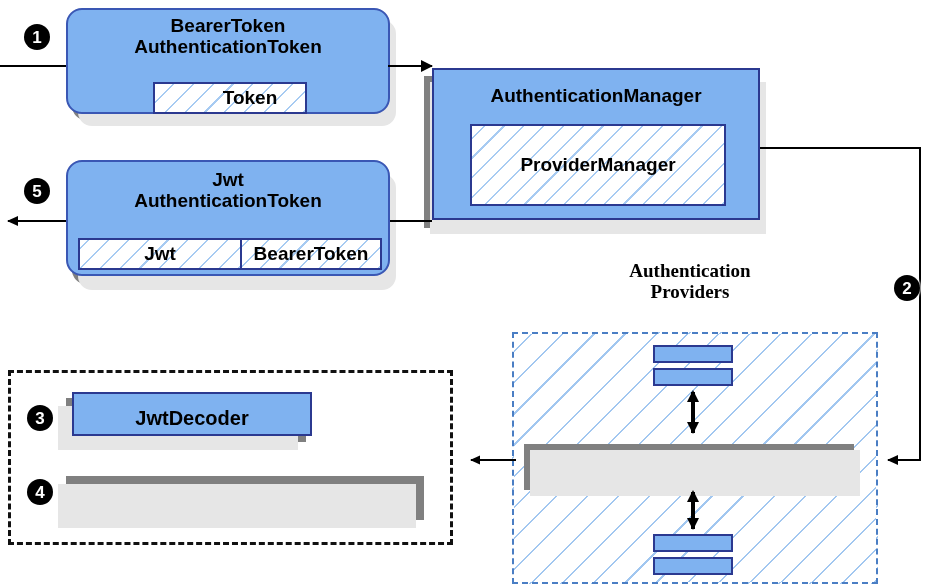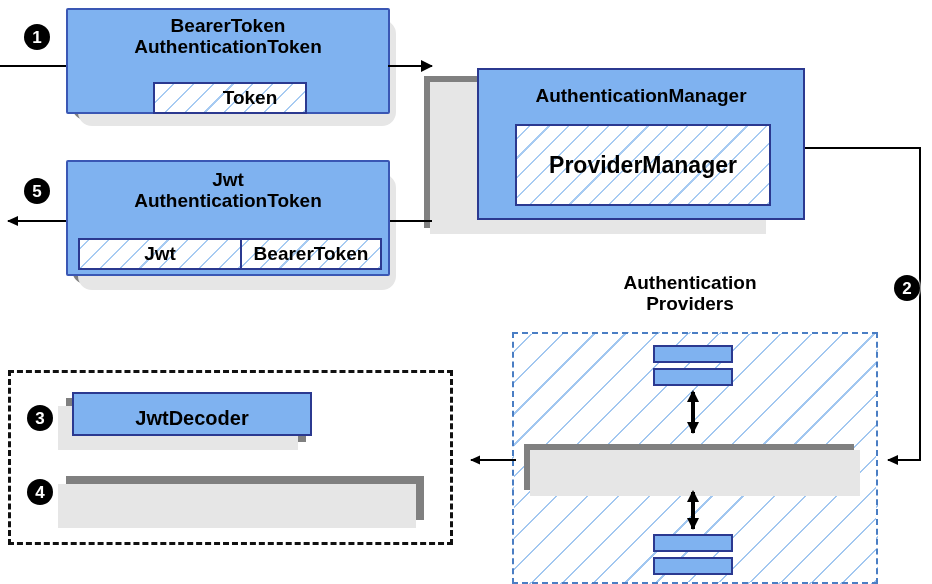--- a/index.html
+++ b/index.html
@@ -16,21 +16,21 @@
   
   .bluebox{
     background:#7fb2f0;
     border:2px solid #2b3990;
     box-sizing:border-box;
     display:flex;
     flex-direction:column;
     align-items:center;
     z-index:5;
   }
-  .bluebox.round{border-radius:2px;border-color:#3a57b4;}
+  .bluebox.round{border-radius:16px;border-color:#3a57b4;}
   .boxtitle{
     font-weight:bold;
     font-size:19px;
     line-height:1.08;
     text-align:center;
     color:#000;
     white-space:pre-line;
   }
 
   
@@ -155,26 +155,26 @@
   <div class="shadow-light round abs" style="left:78px;top:174px;width:318px;height:116px;"></div>
   <div class="bluebox round abs" style="left:66px;top:160px;width:324px;height:116px;padding-top:8px;">
     <div class="boxtitle">Jwt
 AuthenticationToken</div>
     <div class="hatch abs" style="left:10px;top:76px;width:164px;height:32px;font-size:19px;">Jwt</div>
     <div class="hatch abs" style="left:172px;top:76px;width:142px;height:32px;font-size:19px;">BearerToken</div>
   </div>
 
   <div class="shadow-dark abs" style="left:424px;top:76px;width:336px;height:152px;"></div>
   <div class="shadow-light abs" style="left:430px;top:82px;width:336px;height:152px;"></div>
-  <div class="bluebox abs" style="left:432px;top:68px;width:328px;height:152px;padding-top:16px;margin-left:45px;">
+  <div class="bluebox abs" style="left:432px;top:68px;width:328px;height:152px;padding-top:16px;">
     <div class="boxtitle">AuthenticationManager</div>
-    <div class="hatch abs" style="left:36px;top:54px;width:256px;height:82px;font-size:23px;">ProviderManager</div>
-  </div>
-
-  <div class="caption" style="left:592px;top:272px;width:196px;">Authentication
+    <div class="hatch abs" style="left:36px;top:54px;width:256px;height:82px;font-size:19px;">ProviderManager</div>
+  </div>
+
+  <div class="caption" style="left:592px;top:260px;width:196px;font-family:Liberation Serif, serif;">Authentication
 Providers</div>
 
   <div class="hatch-region abs" style="left:512px;top:332px;width:366px;height:252px;"></div>
 
   <div class="minibar abs" style="left:653px;top:345px;width:80px;height:18px;z-index:6;"></div>
   <div class="minibar abs" style="left:653px;top:368px;width:80px;height:18px;z-index:6;"></div>
 
   <div class="minibar abs" style="left:653px;top:534px;width:80px;height:18px;z-index:6;"></div>
   <div class="minibar abs" style="left:653px;top:557px;width:80px;height:18px;z-index:6;"></div>
 

